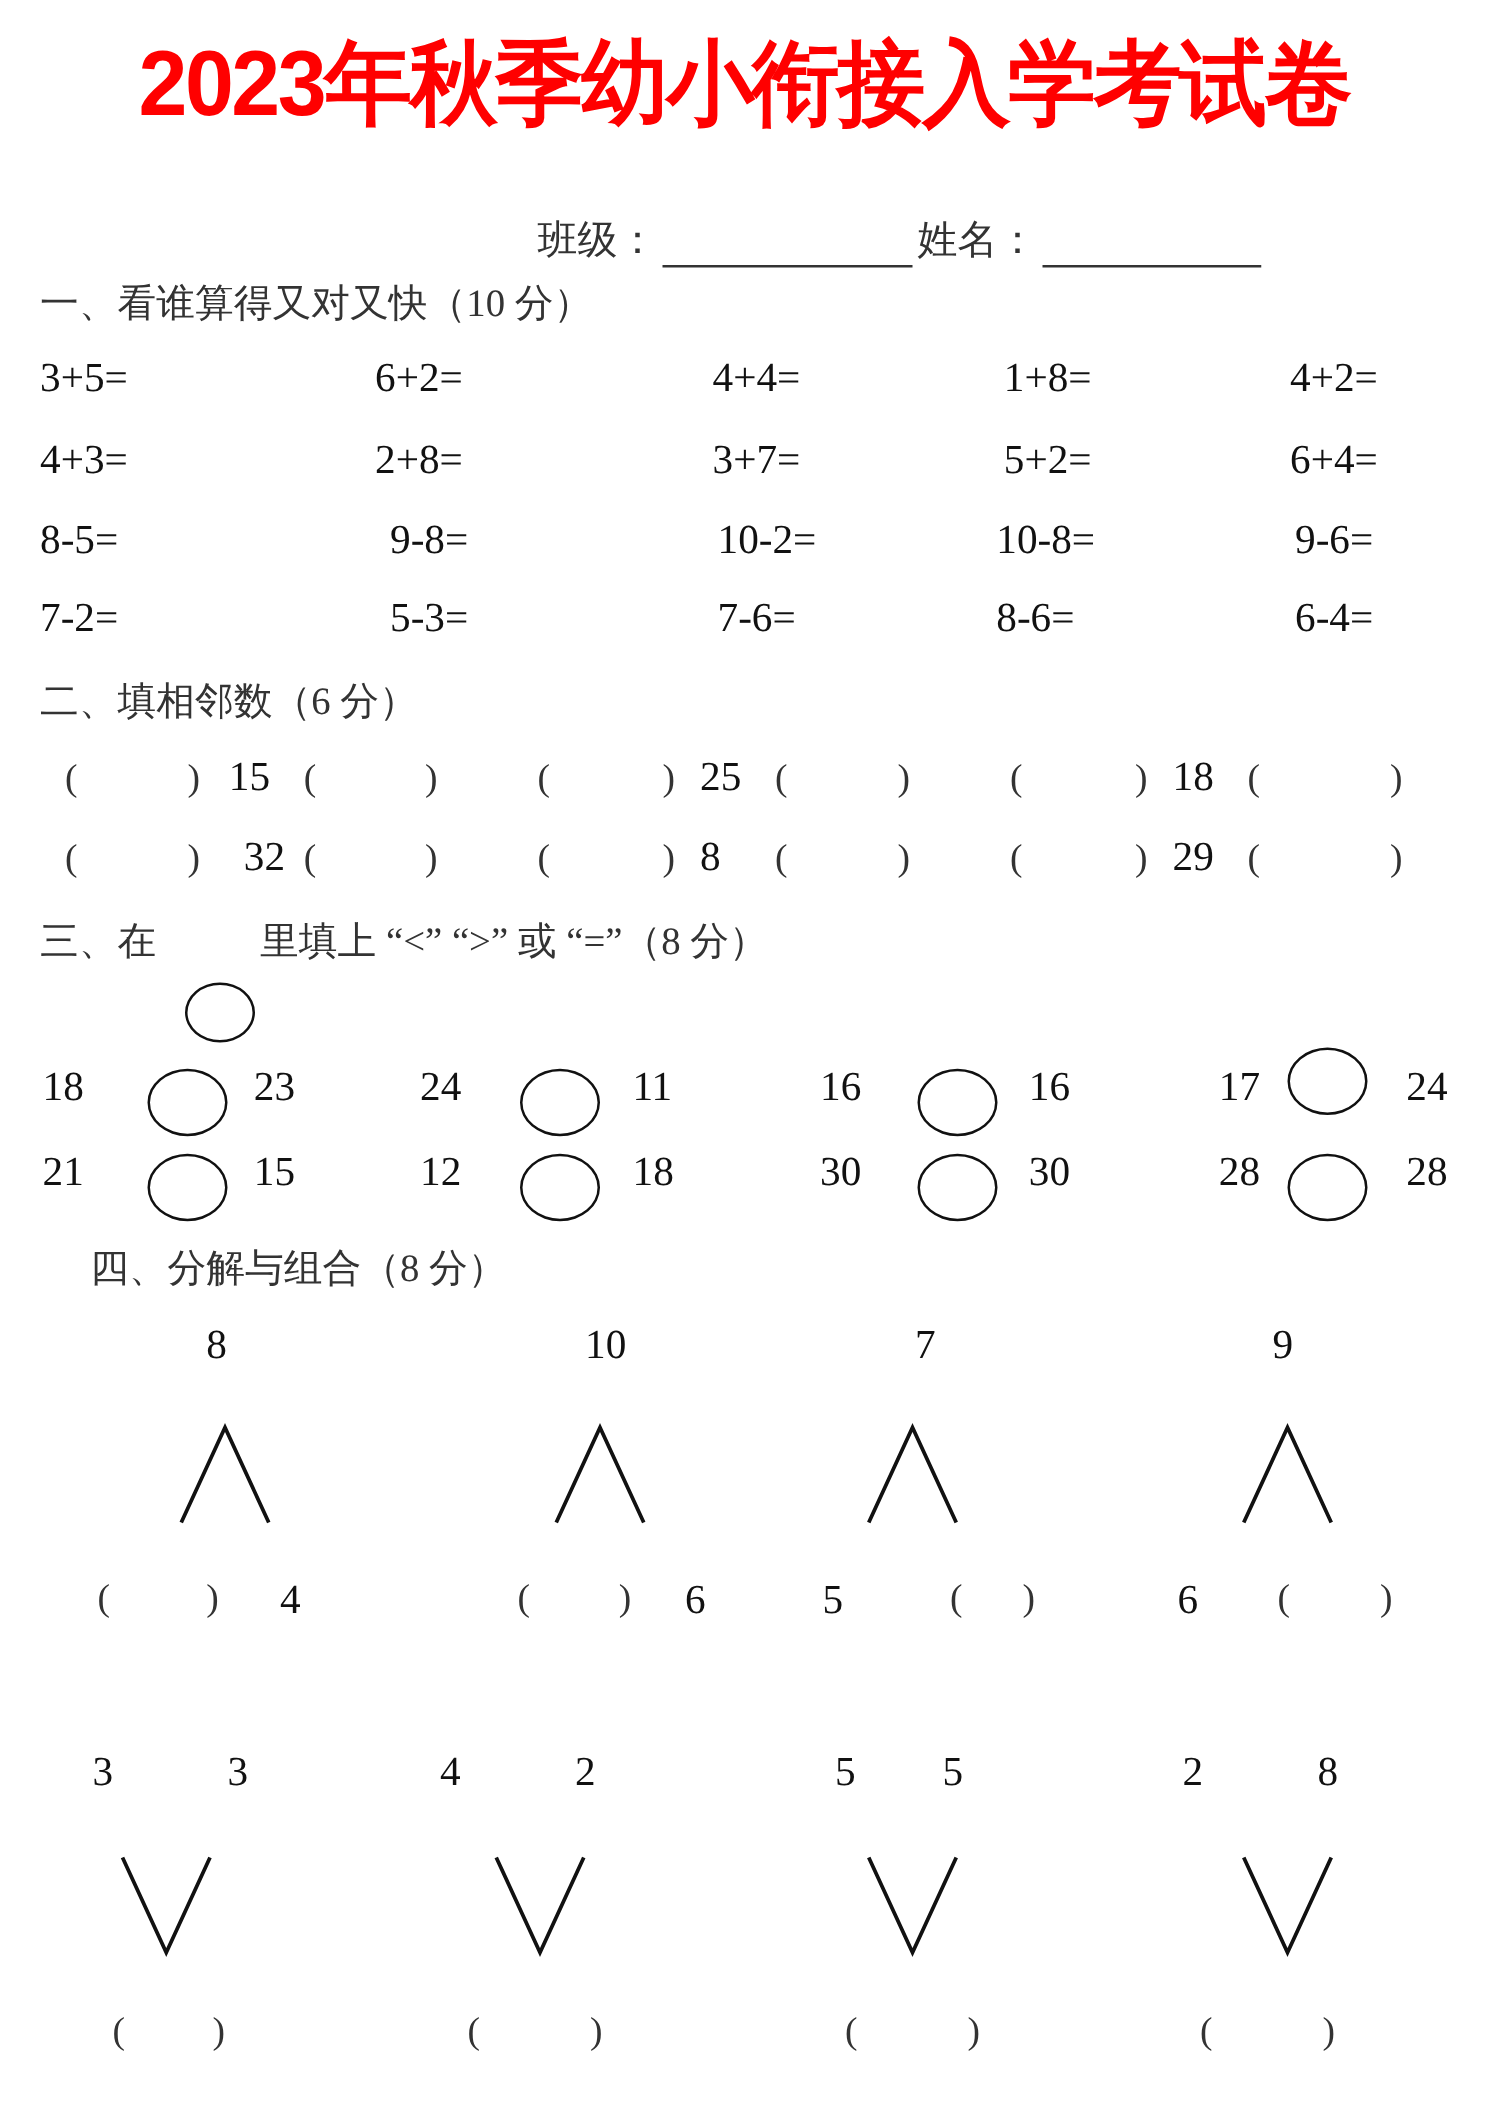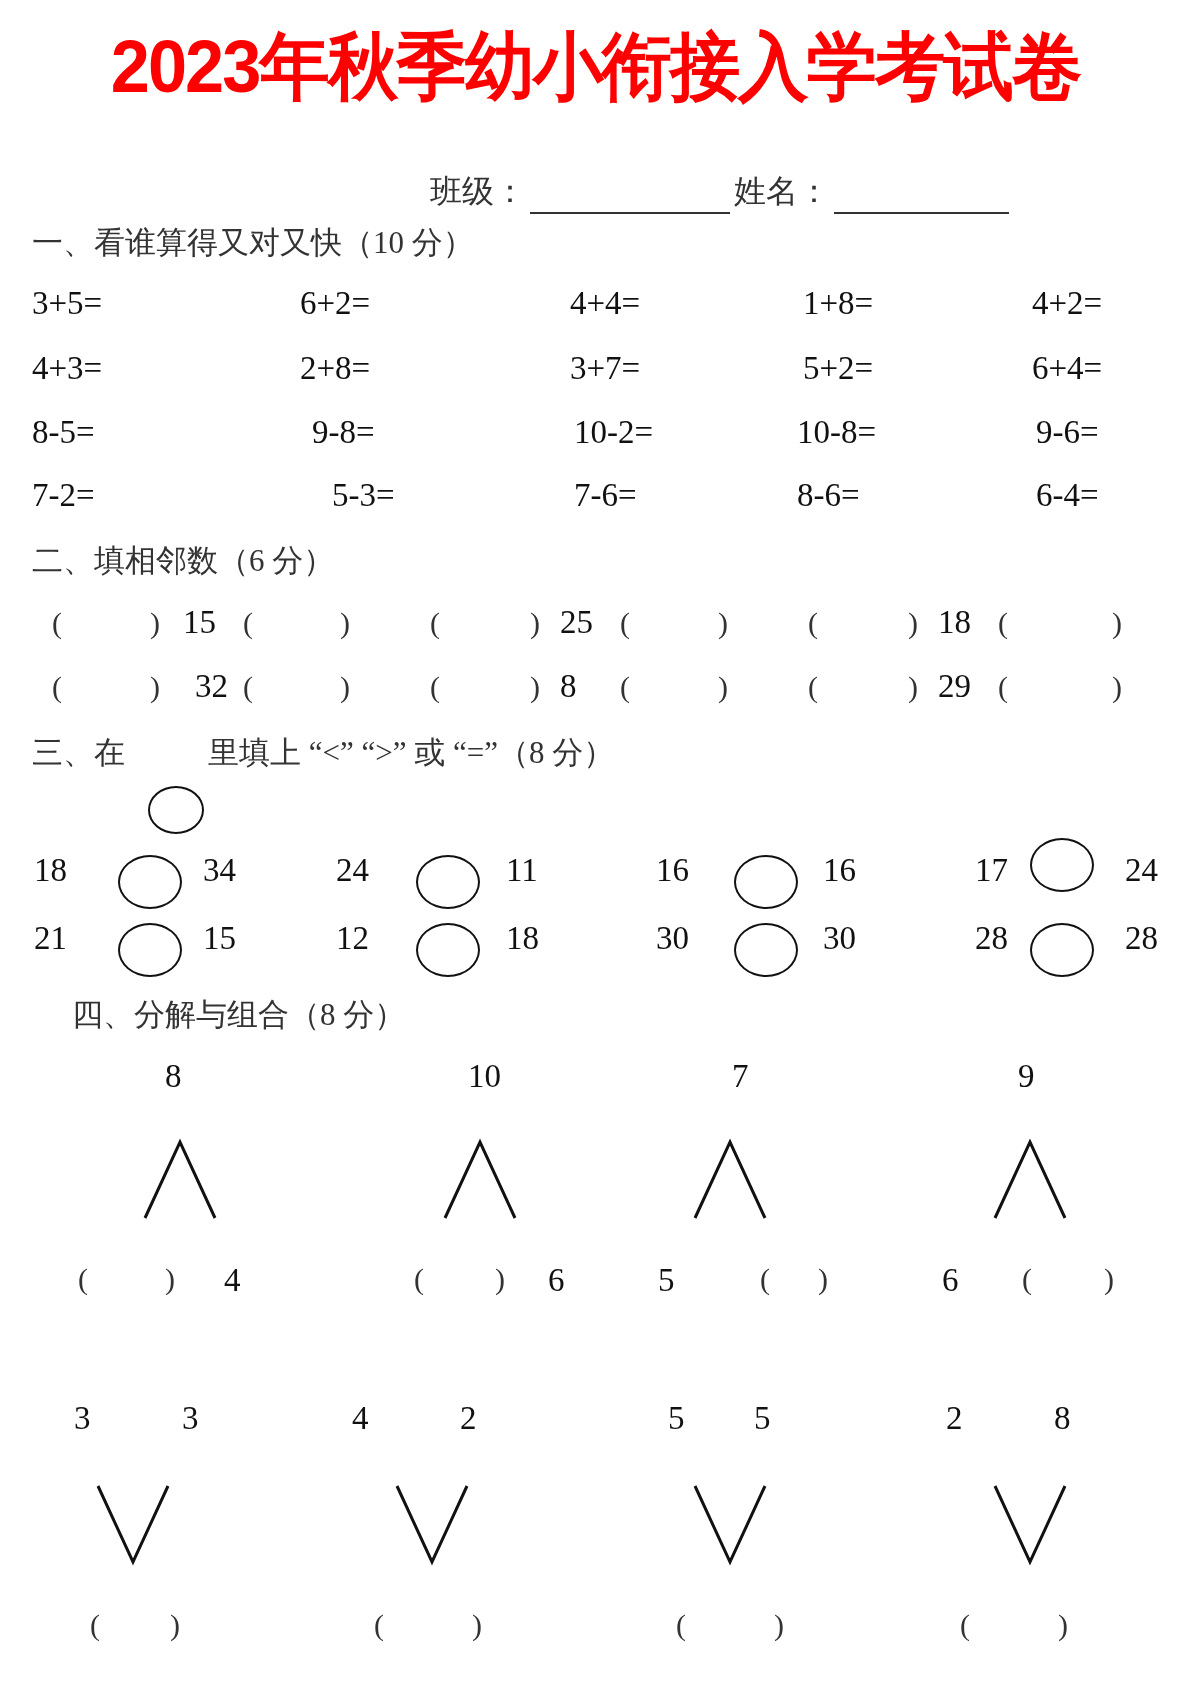--- a/index.html
+++ b/index.html
@@ -44,21 +44,21 @@
   <div class="abs num" style="left:803px;top:350px">5+2=</div>
   <div class="abs num" style="left:1032px;top:350px">6+4=</div>
 
   <div class="abs num" style="left:32px;top:414px">8-5=</div>
   <div class="abs num" style="left:312px;top:414px">9-8=</div>
   <div class="abs num" style="left:574px;top:414px">10-2=</div>
   <div class="abs num" style="left:797px;top:414px">10-8=</div>
   <div class="abs num" style="left:1036px;top:414px">9-6=</div>
 
   <div class="abs num" style="left:32px;top:477px">7-2=</div>
-  <div class="abs num" style="left:332px;top:477px">5-3=</div>
+  <div class="abs num" style="left:312px;top:477px">5-3=</div>
   <div class="abs num" style="left:574px;top:477px">7-6=</div>
   <div class="abs num" style="left:797px;top:477px">8-6=</div>
   <div class="abs num" style="left:1036px;top:477px">6-4=</div>
 </div>
 
 <div class="abs sec" style="left:32px;top:540px">二、填相邻数（6 分）</div>
 
 <div>
 
   <div class="abs paren" style="left:52px;top:606px">(</div>
@@ -99,21 +99,21 @@
 </div>
 
 <div class="abs sec" style="left:32px;top:732px">三、在</div>
 <div class="circle" style="left:148px;top:786px;width:52px;height:44px;top:786px"></div>
 <div class="abs sec" style="left:208px;top:732px">里填上 “&lt;” “&gt;” 或 “=”（8 分）</div>
 
 <div>
 
   <div class="abs num" style="left:34px;top:852px">18</div>
   <div class="circle" style="left:118px;top:855px"></div>
-  <div class="abs num" style="left:203px;top:852px">34</div>
+  <div class="abs num" style="left:203px;top:852px">23</div>
 
   <div class="abs num" style="left:336px;top:852px">24</div>
   <div class="circle" style="left:416px;top:855px"></div>
   <div class="abs num" style="left:506px;top:852px">11</div>
 
   <div class="abs num" style="left:656px;top:852px">16</div>
   <div class="circle" style="left:734px;top:855px"></div>
   <div class="abs num" style="left:823px;top:852px">16</div>
 
   <div class="abs num" style="left:975px;top:852px">17</div>

